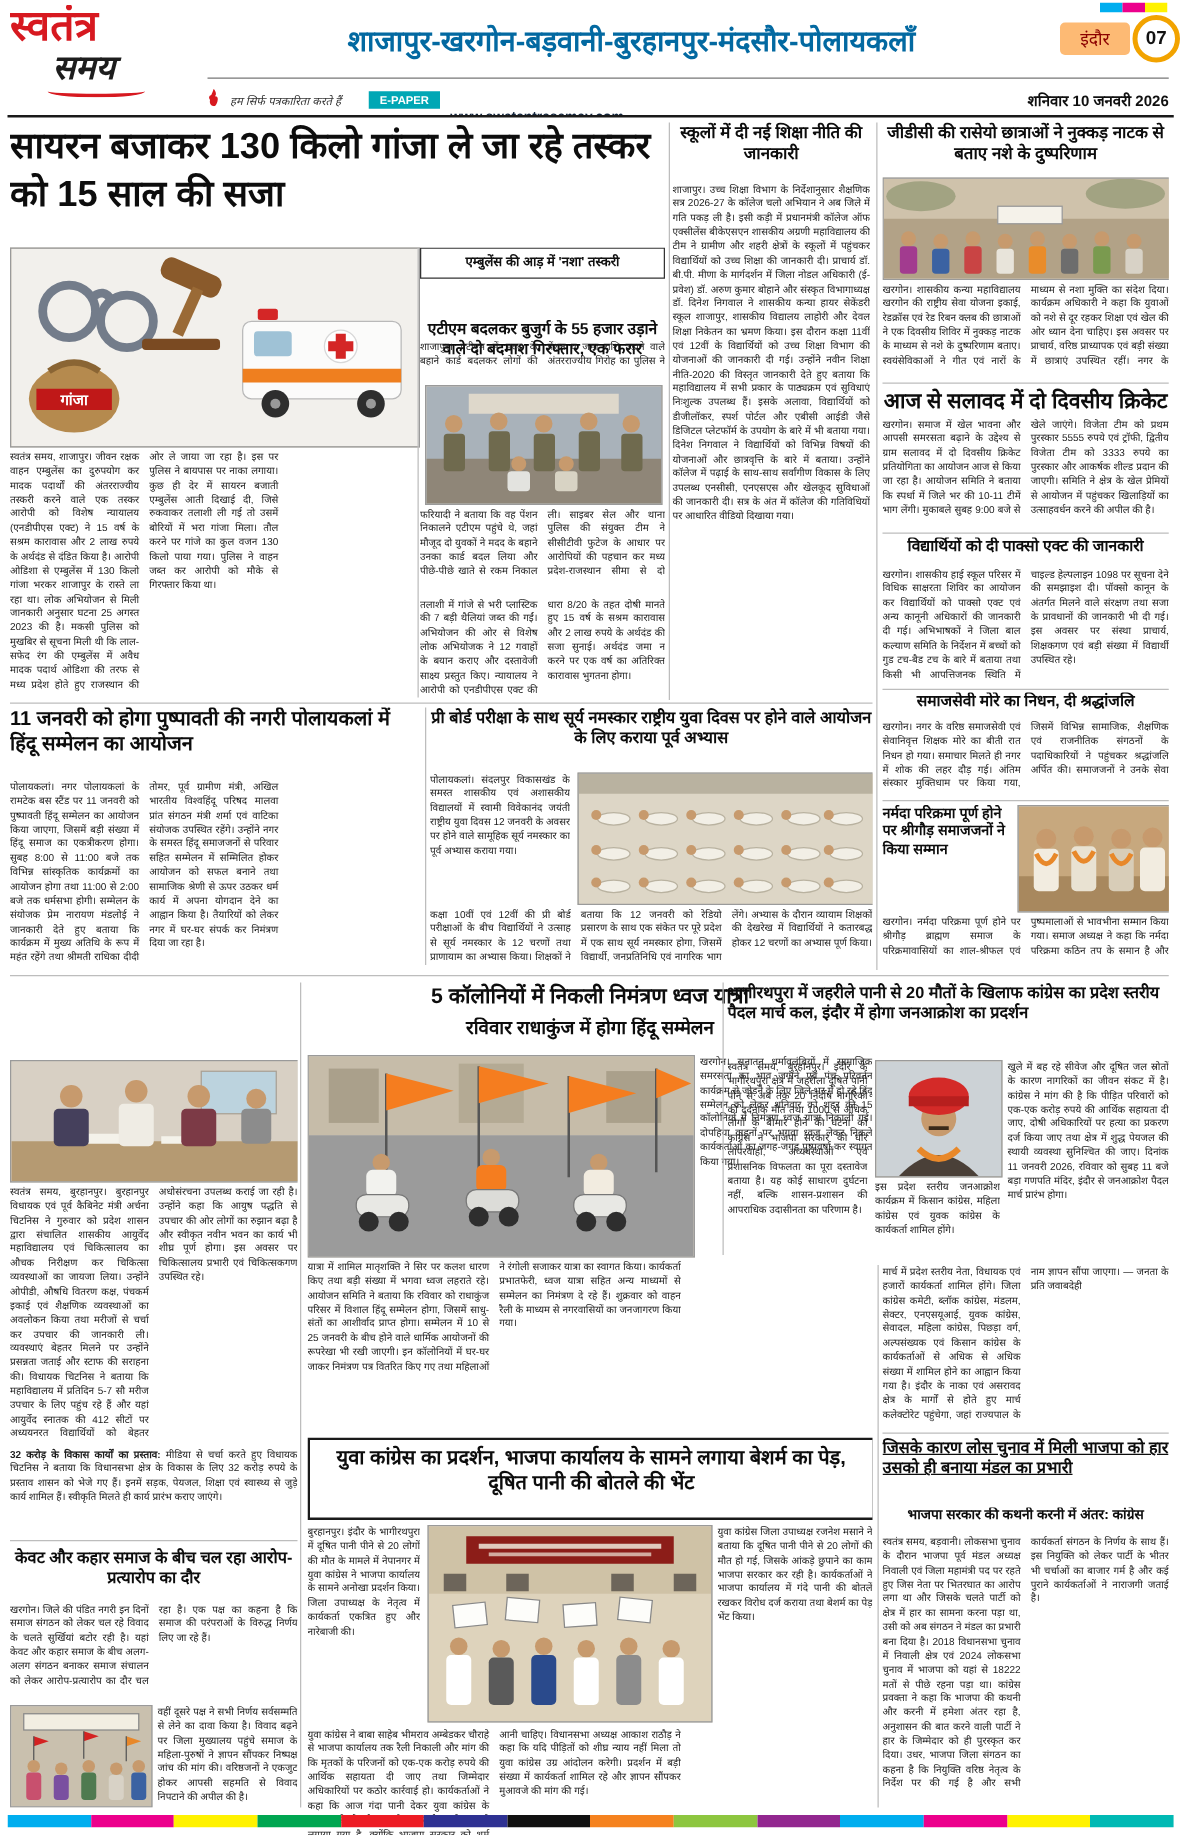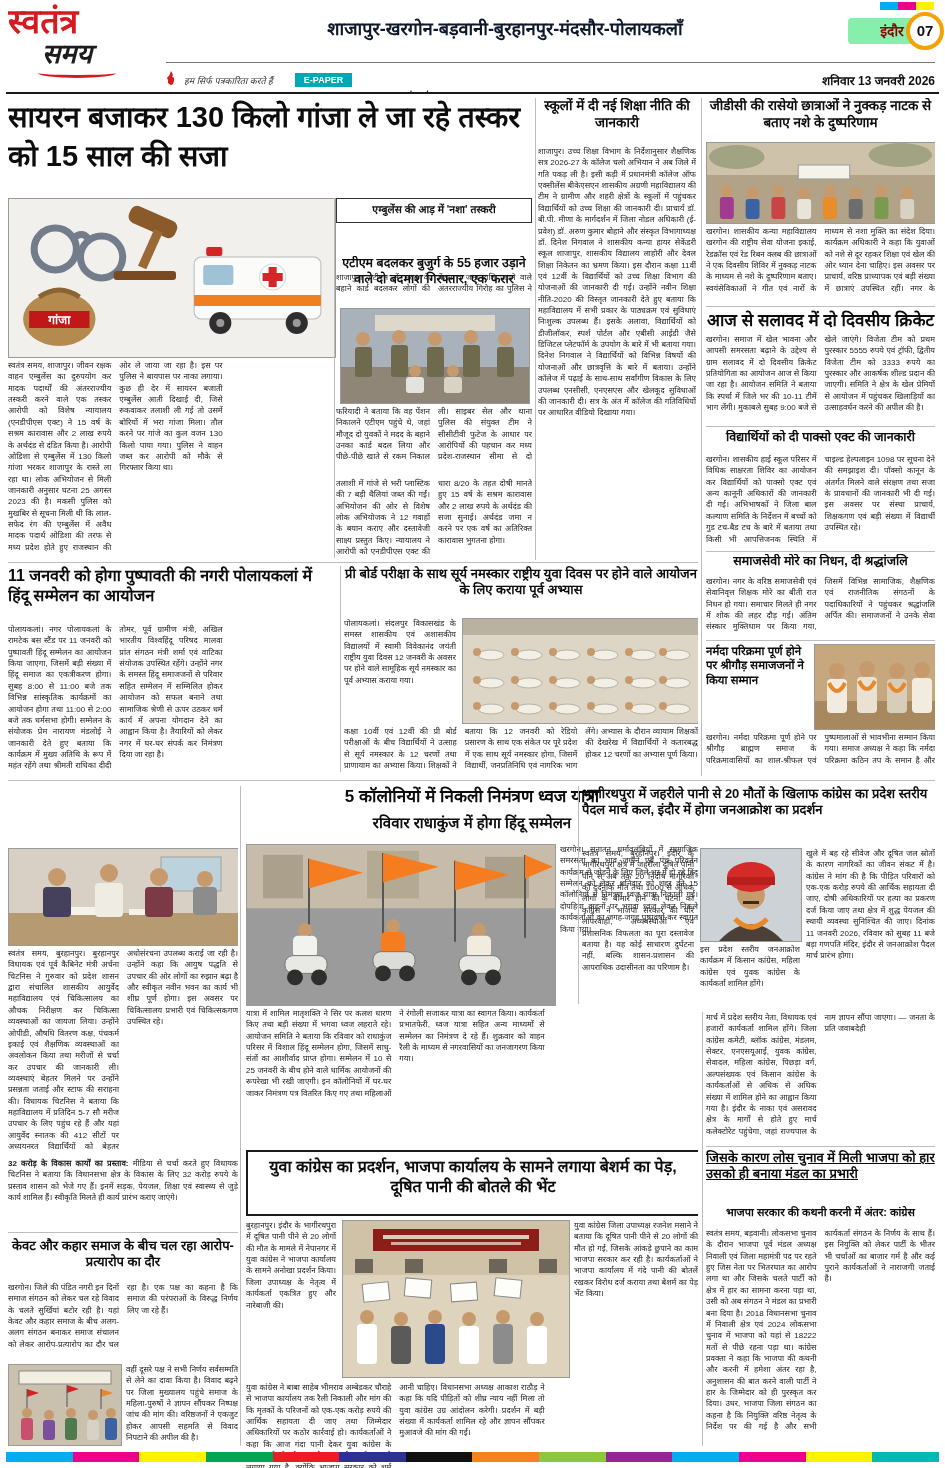--- a/index.html
+++ b/index.html
@@ -12,22 +12,22 @@
   .c2{column-count:2;column-gap:8px;}
   .c3{column-count:3;column-gap:8px;}
   .photo{border:1px solid #9a9a9a;background:#cfcabe;overflow:hidden;}
   .photo svg{display:block;width:100%;height:100%;}
   .vr{position:absolute;width:1px;background:#bdbdbd;}
   .hr{position:absolute;height:1px;background:#bdbdbd;}
   .kicker-box{border:1px solid #333;font-weight:bold;text-align:center;font-size:10.5px;padding-top:3px;color:#111;}
   .logo-top{font-size:34px;font-weight:bold;color:#d71920;line-height:1.05;}
   .logo-bottom{font-size:27px;font-weight:bold;color:#1d1d1d;margin-left:34px;line-height:1.05;font-style:italic;}
   .logo-swoosh{width:78px;height:7px;border-bottom:3px solid #d71920;border-radius:0 0 60% 60%;margin-left:30px;}
-  .region-title{font-size:18px;font-weight:bold;color:#0f172a;white-space:nowrap;text-align:center;}
-  .edition-badge{background:#86efac;color:#8c0000;font-weight:bold;font-size:14px;text-align:center;line-height:26px;border-radius:4px;padding-left:16px;}
+  .region-title{font-size:23px;font-weight:bold;color:#0369a1;white-space:nowrap;text-align:center;}
+  .edition-badge{background:#fdba74;color:#8c0000;font-weight:normal;font-size:14px;text-align:center;line-height:26px;border-radius:4px;}
   .page-circle{border:4px solid #f2a300;border-radius:50%;background:#fff;color:#111;font-weight:bold;font-size:15px;text-align:center;line-height:30px;}
   .subbar{display:flex;align-items:center;border-top:1px solid #777;padding-top:4px;gap:8px;}
   .tagline{font-size:9px;font-style:italic;color:#333;}
   .epaper{background:#00a7b5;color:#fff;font-size:9px;font-weight:bold;padding:2px 9px;margin-left:14px;}
   .website{font-size:11px;font-weight:bold;color:#14263d;margin-top:28px;}
   .dateline{margin-left:auto;font-size:12px;font-weight:bold;color:#101010;}
   .print-bar{display:flex;height:10px;}
   .print-bar div{flex:1;}
   .reg-marks{display:flex;height:8px;width:54px;}
   .reg-marks div{flex:1;}
@@ -52,21 +52,21 @@
       <div style="background: rgb(255, 242, 0);"></div>
     </div>
 
   <div class="abs subbar" style="left:166px;top:62px;width:769px;height:26px;">
     <span><svg viewBox="0 0 10 14" width="10" height="14">
           <path d="M5 0 Q8 4 6 6 Q9 6 8 10 Q7 14 5 14 Q1 13 2 9 Q0 6 3 5 Q4 3 5 0Z" fill="#d7191f"></path>
         </svg></span>
     <span class="tagline">हम सिर्फ पत्रकारिता करते हैं</span>
     <span class="epaper">E-PAPER</span>
     <span class="website">www.swatantrasamay.com</span>
-    <span class="dateline">शनिवार 13 जनवरी 2026</span>
+    <span class="dateline">शनिवार 10 जनवरी 2026</span>
   </div>
   <div class="abs" style="left:6px;top:92px;width:933px;height:2px;background:#191919;"></div>
 
   <div class="abs" style="left:8px;top:98px;width:526px;height:462px;">
     <div class="abs hl" style="left:0;top:0;width:524px;height:96px;font-size:29px;line-height:1.35;">सायरन बजाकर 130 किलो गांजा ले जा रहे तस्कर को 15 साल की सजा</div>
     <div class="abs photo" style="left:0;top:100px;width:326px;height:158px;">
       <svg viewBox="0 0 324 158" preserveAspectRatio="none">
         <rect width="324" height="158" fill="#f2f0ec"></rect>
         <g stroke="#667080" stroke-width="7" fill="none" opacity="0.9">
           <circle cx="46" cy="50" r="21"></circle>

